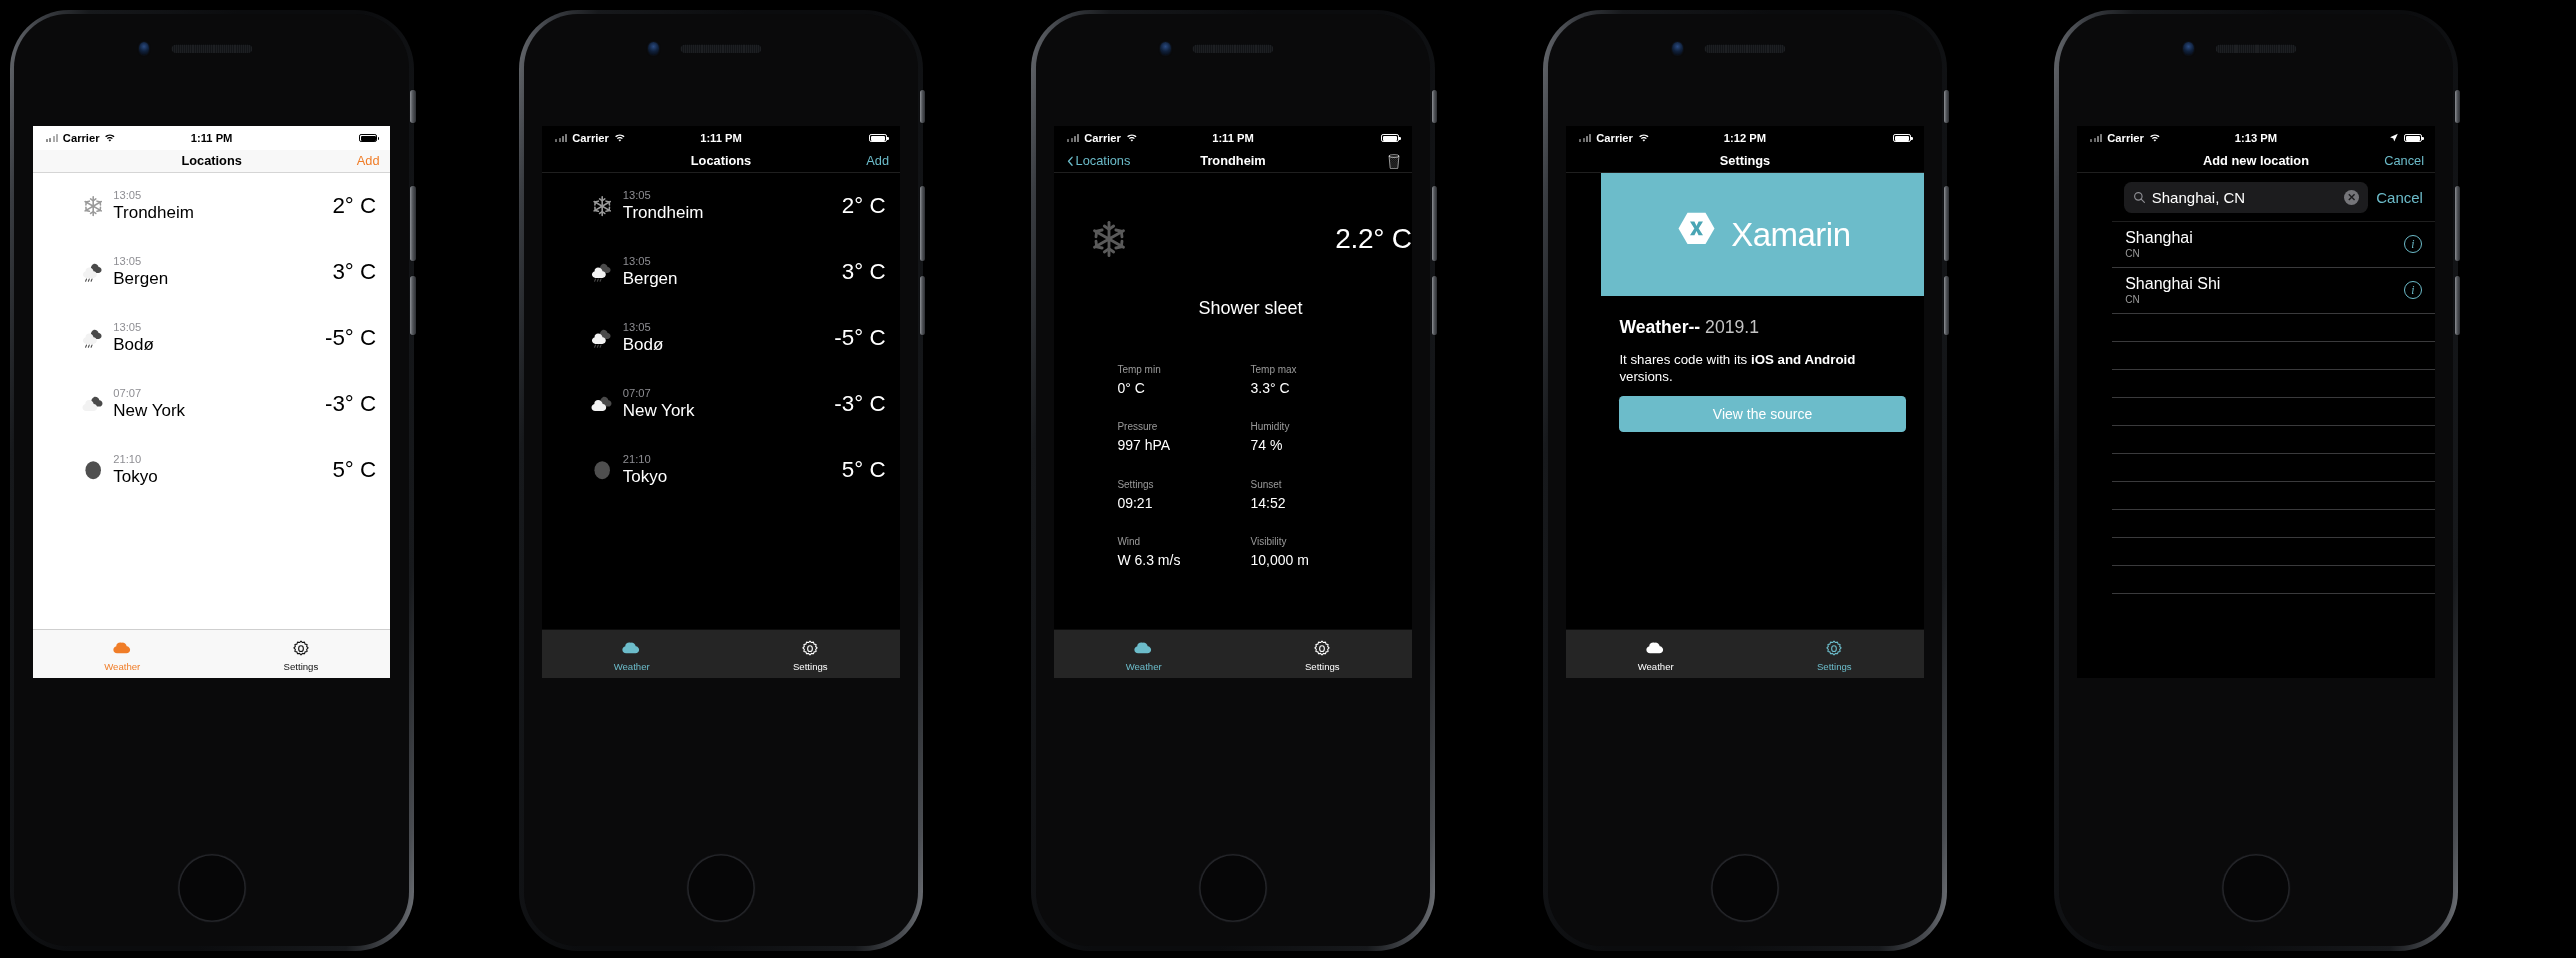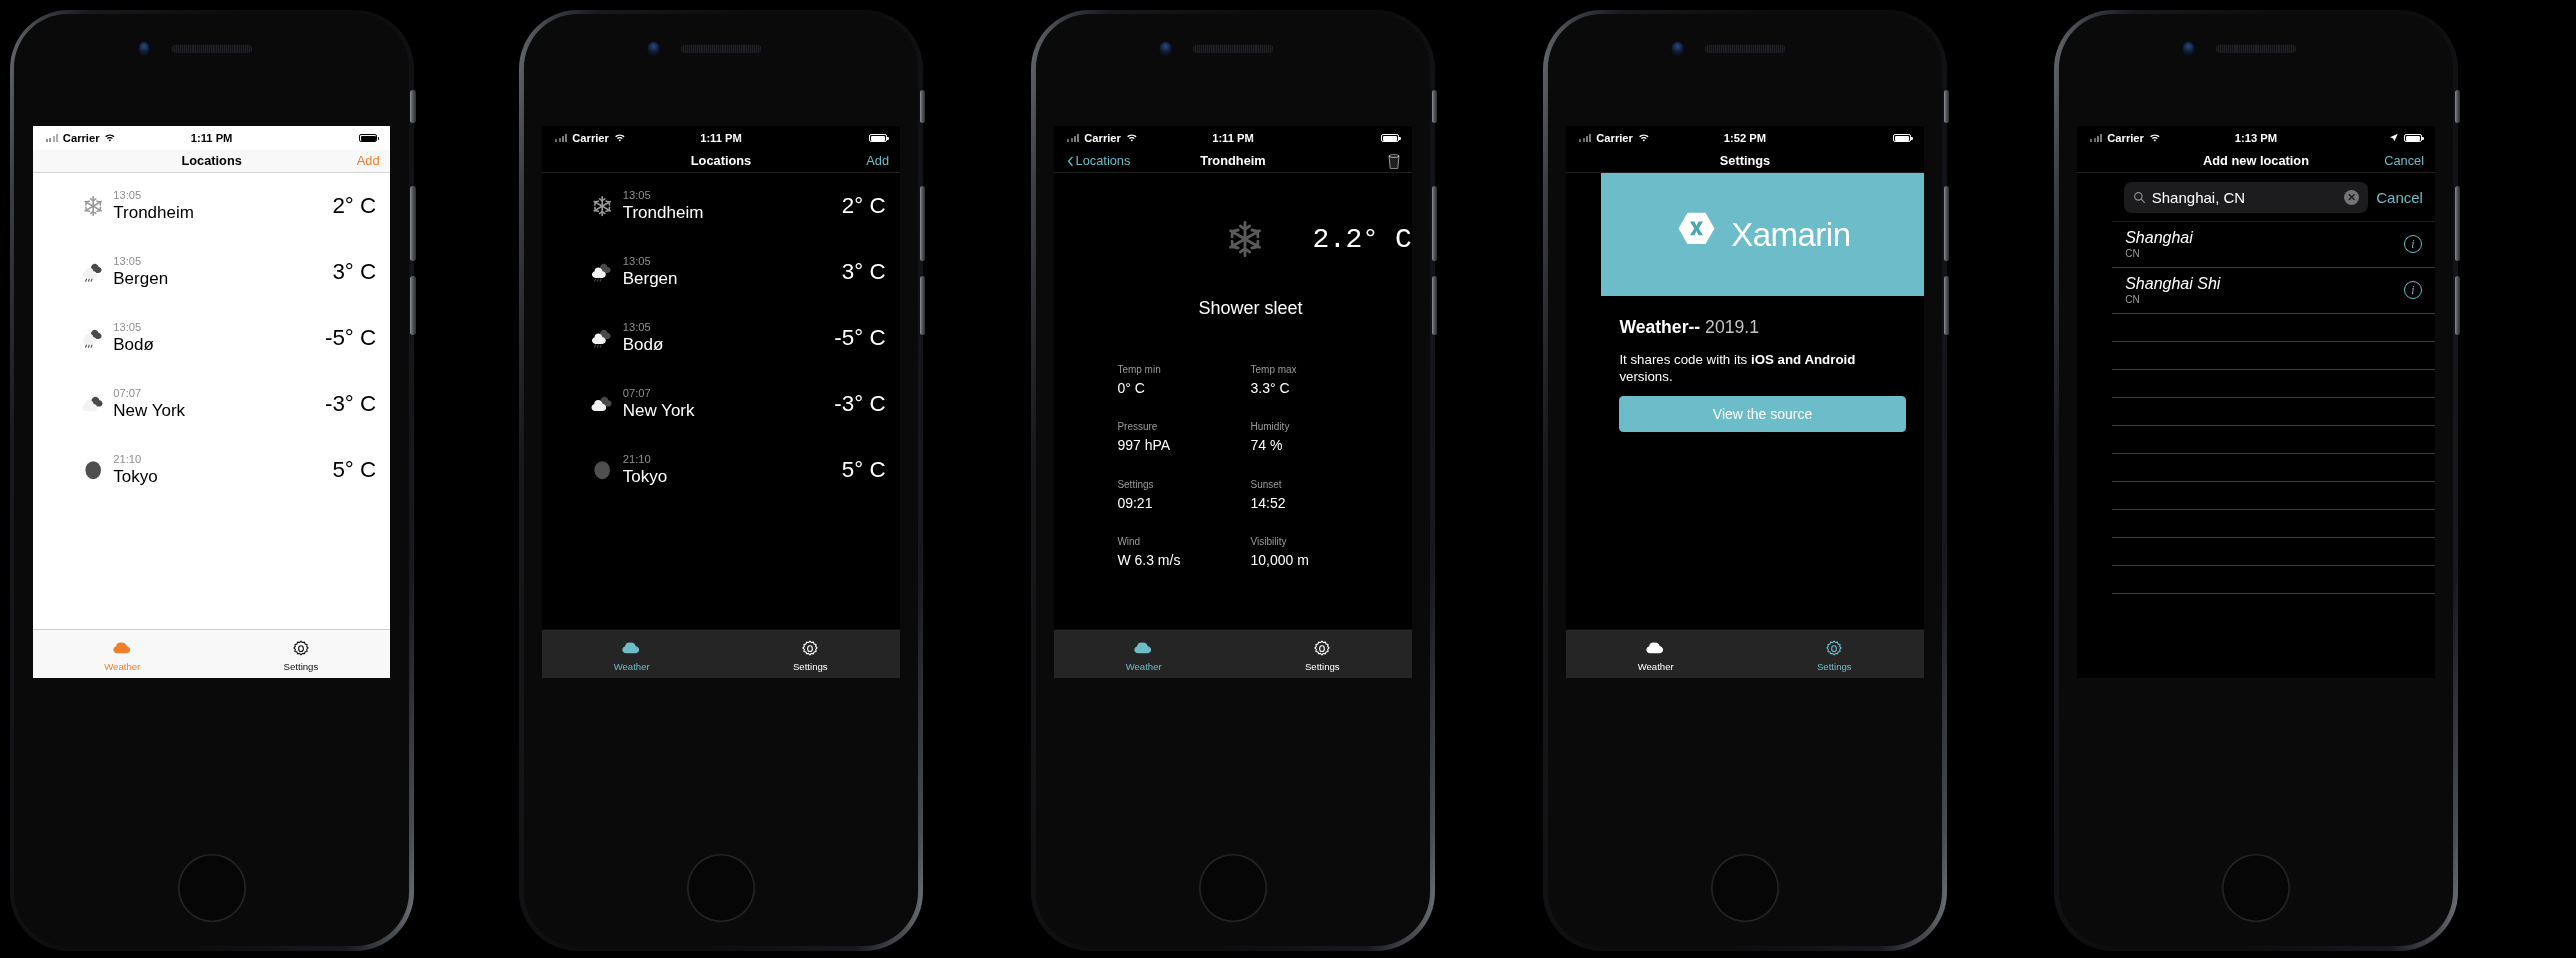--- a/index.html
+++ b/index.html
@@ -142,22 +142,22 @@
   .tab{
     flex:1 1 50%;
     display:flex; flex-direction:column; align-items:center; justify-content:center;
     gap:2.7px; padding-top:3.2px;
   }
   .tab-label{ font-size:9.6px; }
   .tab svg{ display:block; }
 
   
   .detail-top{
-    display:flex; align-items:center; justify-content:flex-end;
-    gap:48px; padding:46px 0 0 0;font-family:Liberation Mono, monospace;
+    display:flex; align-items:center; justify-content:space-between;
+    gap:48px; padding:46px 0 0 0;
   }
   .detail-temp{ font-size:28px; font-weight:300; letter-spacing:-0.3px;}
   .detail-cond{ text-align:center; font-size:18px; margin-top:39px; font-weight:300;}
   .metrics{
     margin-top:45px; padding:0 28px;
     display:grid; grid-template-columns:1fr 1fr; row-gap:25.5px;
   }
   .metric-label{ font-size:10px; color:#9a9a9a; margin-bottom:4.8px; }
   .metric-value{ font-size:14px; font-weight:300; }
 
@@ -193,21 +193,21 @@
     width:15px;height:15px;border-radius:50%;background:#757579;
     display:flex;align-items:center;justify-content:center;
     color:#1c1c1e; font-size:10.6px; font-weight:bold; line-height:1;
   }
   .search-cancel{ font-size:15px; color:#6cbcca; font-weight:300;}
   .res-row{
     display:flex; align-items:center; justify-content:space-between;
     padding:5.3px 12.8px 6.4px 12.8px; border-bottom:0.5px solid #3a3a3c;
     min-height:46px;
   }
-  .res-name{ font-size:16px; font-weight:300; line-height:1.15;font-style:italic; }
+  .res-name{ font-size:16px; font-weight:300; line-height:1.15; }
   .res-sub{ font-size:10px; color:#9a9a9a; margin-top:0;}
   .info-i{
     width:18px;height:18px;border-radius:50%;border:1.1px solid #6cbcca;
     color:#6cbcca; display:flex;align-items:center;justify-content:center;
     font-size:11.7px; font-family:"Liberation Serif",serif; font-style:italic;
   }
   .empty-row{ height:28px; border-bottom:0.5px solid #3a3a3c; }
 </style>
 </head>
 <body>
@@ -670,21 +670,21 @@
               </span>
               <span>Carrier</span>
               <span style="display: inline-flex; align-items: center; justify-content: center;">
                 <svg width="11.7" height="9.4" viewBox="0 0 20 15" fill="#fff">
       <path d="M10 2.1c3.1 0 5.9 1.2 8 3.1l-1.5 1.6C14.8 5.2 12.5 4.2 10 4.2S5.2 5.2 3.5 6.8L2 5.2C4.1 3.3 6.9 2.1 10 2.1z"></path>
       <path d="M10 6.3c2 0 3.8.8 5.1 2l-1.5 1.6C12.7 9.1 11.4 8.5 10 8.5s-2.7.6-3.6 1.4L4.9 8.3C6.2 7.1 8 6.3 10 6.3z"></path>
       <path d="M10 10.4c.9 0 1.7.4 2.3 1L10 13.9l-2.3-2.5c.6-.6 1.4-1 2.3-1z"></path>
                 </svg>
               </span>
             </div>
-            <div class="sb-center">1:52 PM</div>
+            <div class="sb-center">1:12 PM</div>
             <div class="sb-right">
               <div class="battery">
                 <i></i>
               </div>
             </div>
           </div>
           <div class="navbar">
             <div class="nav-title">Settings</div>
           </div>
           <div class="content">

